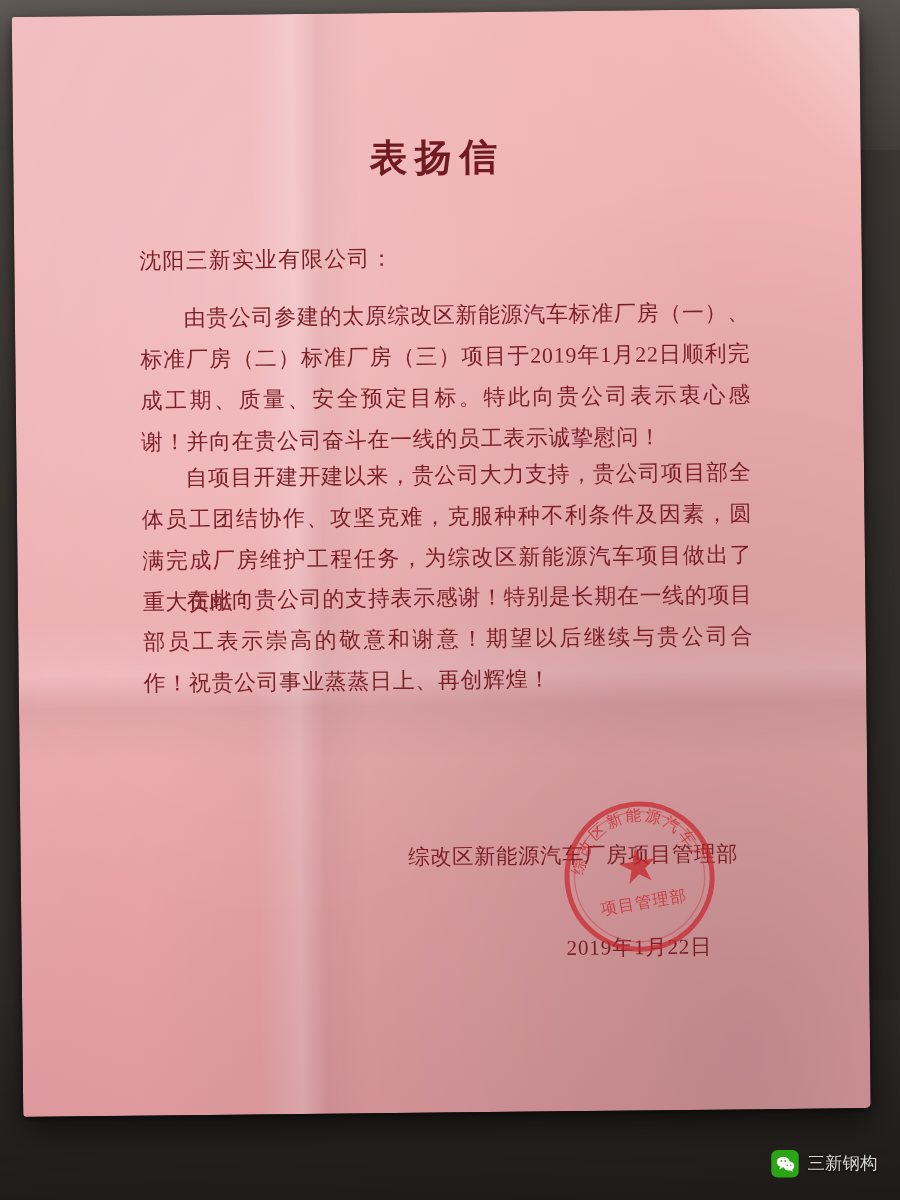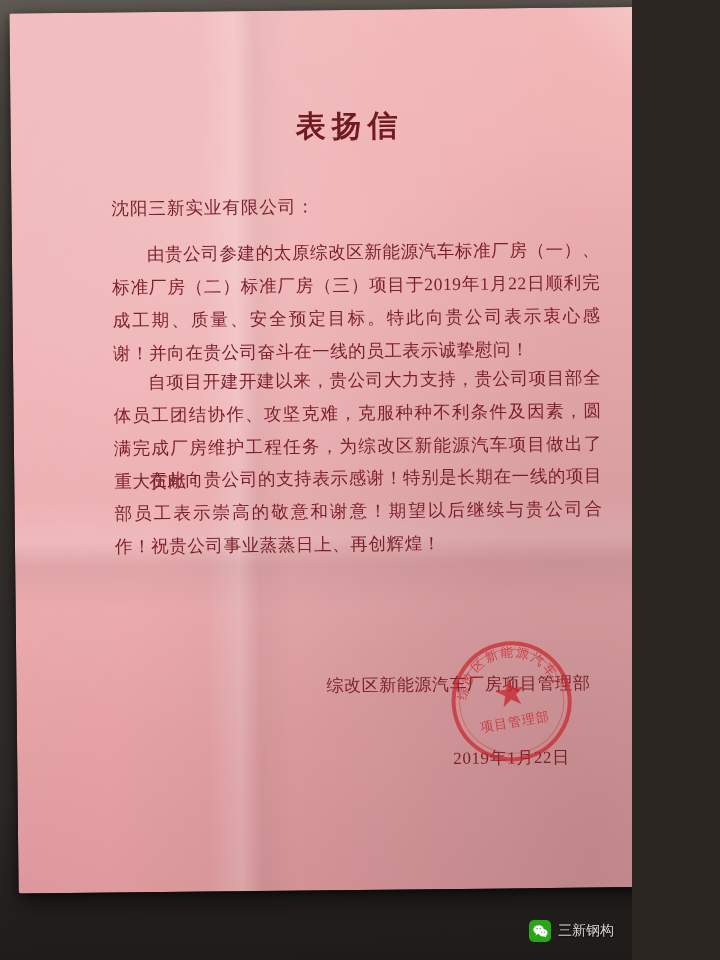--- a/index.html
+++ b/index.html
@@ -8,21 +8,21 @@
   }
   body {
     width: 720px;
     height: 960px;
     overflow: hidden;
     font-family: "Liberation Serif", serif;
     background: #2b2521;
   }
   #scene {
     position: relative;
-    width: 632px;
+    width: 720px;
     height: 960px;
     background: linear-gradient(160deg, #55504b 0%, #3c3733 30%, #2e2a27 70%, #211e1c 100%);
     overflow: hidden;
   }
   
   .bg-band {
     position: absolute;
     left: 0;
     width: 100%;
     pointer-events: none;

